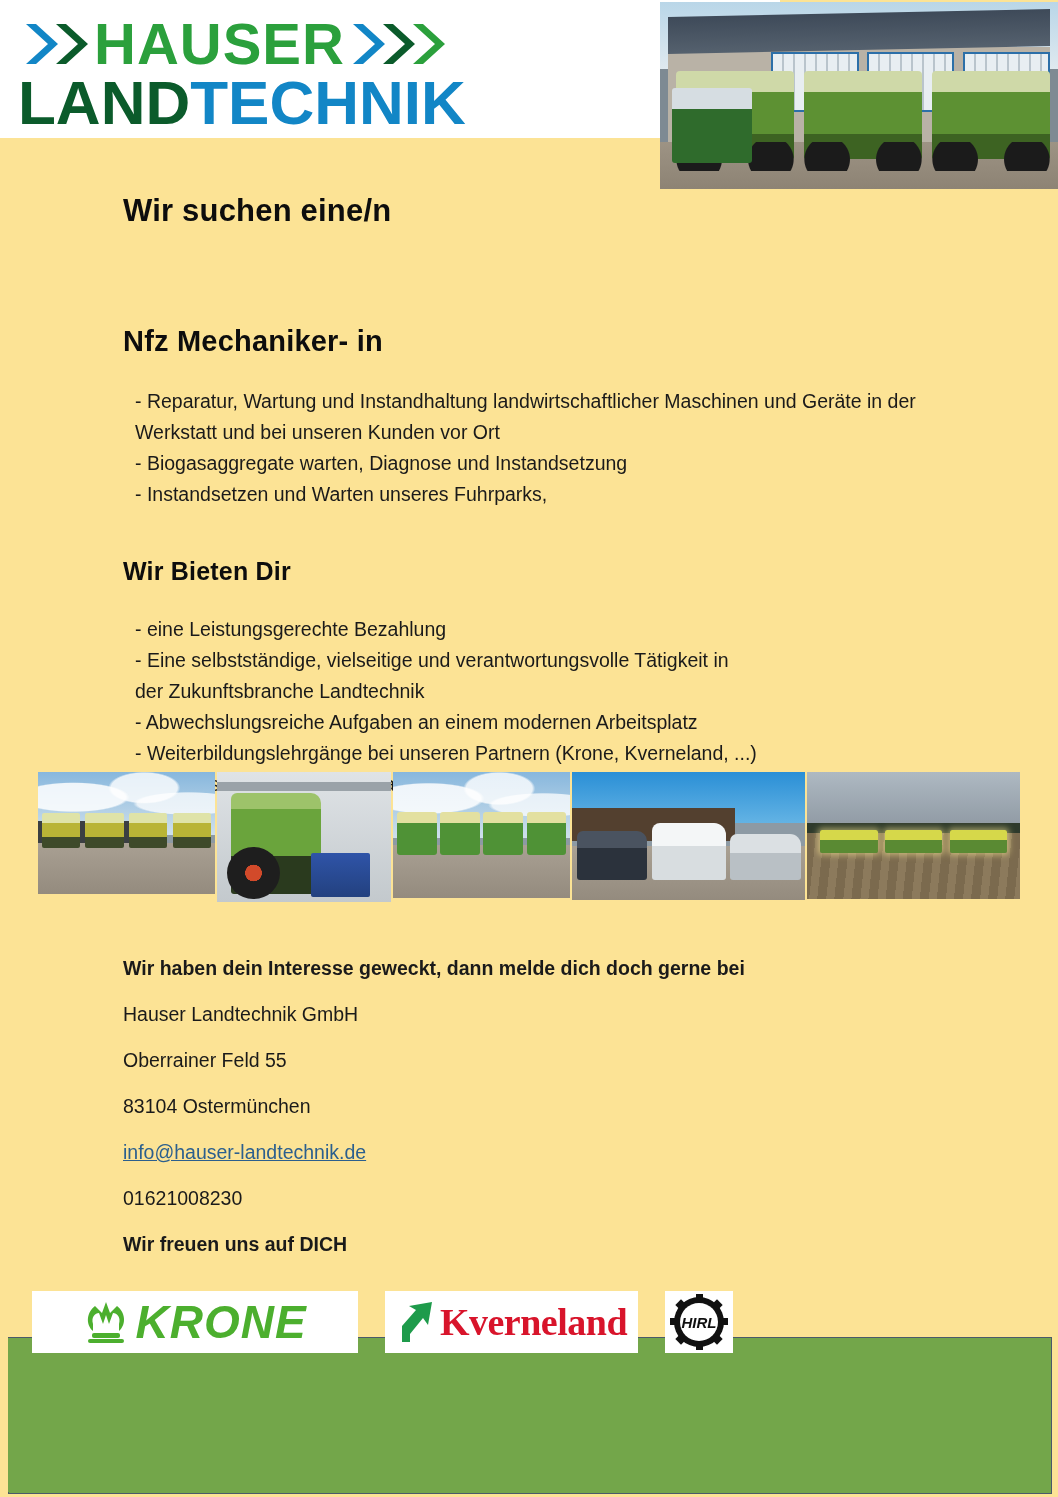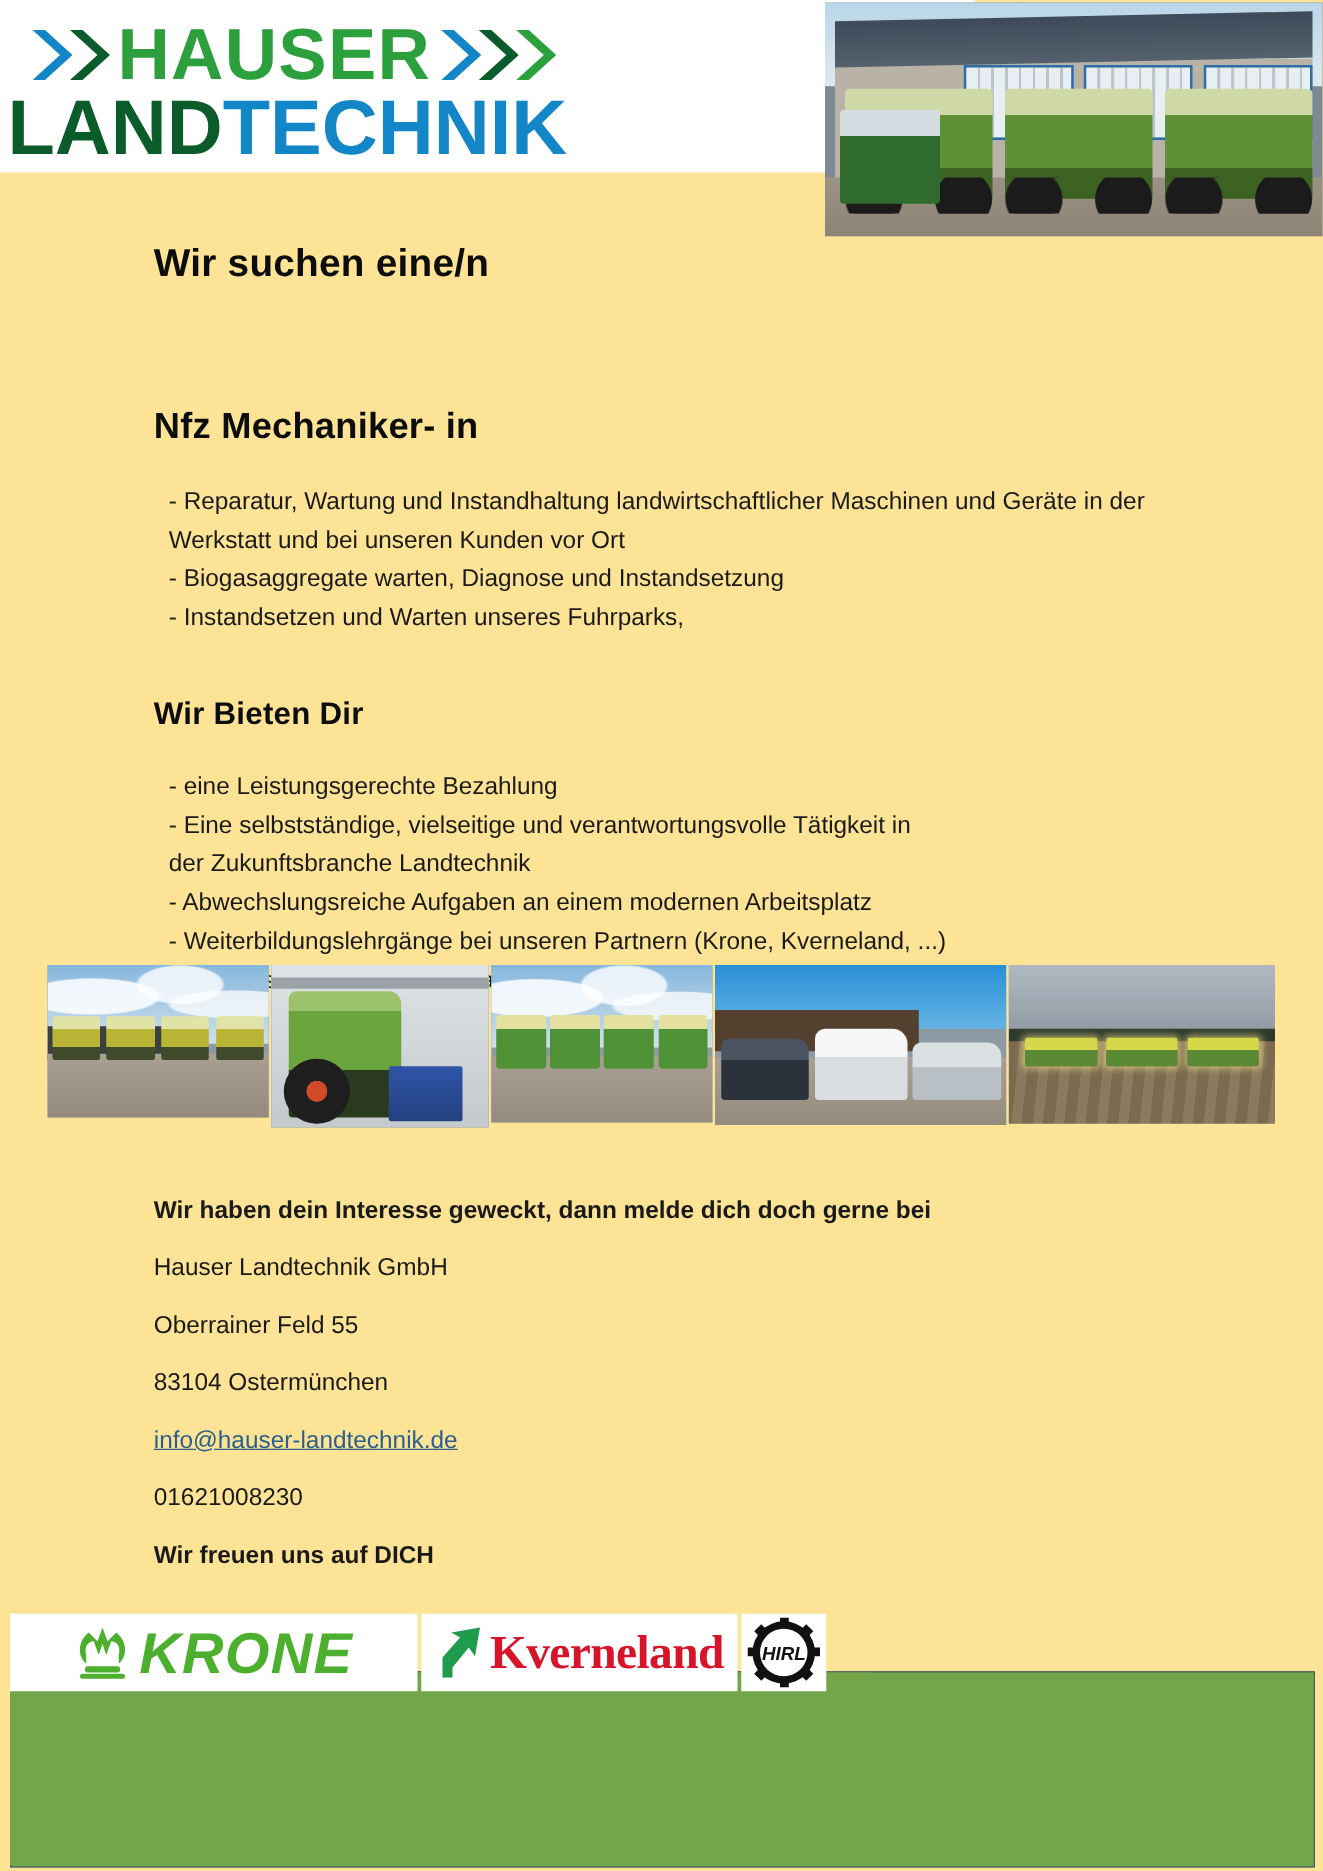--- a/index.html
+++ b/index.html
@@ -34,21 +34,21 @@
   .logo-line1 {
     position: absolute;
     left: 24px; top: 14px;
     height: 60px;
     display: flex;
     align-items: center;
     gap: 0px;
   }
   .logo-line2 {
     position: absolute;
-    left: 6px; top: 72px;
+    left: 18px; top: 72px;
     height: 62px;
     display: flex;
     align-items: center;
   }
   .chev {
     display: inline-block;
     width: 34px;
     height: 46px;
     position: relative;
     margin-right: -4px;
@@ -312,20 +312,21 @@
     align-items: stretch;
     gap: 3px;
     z-index: 4;
   }
   .plogo {
     background: #ffffff;
     display: flex;
     align-items: center;
     justify-content: center;
     position: relative;
+    margin-left: 24px;
   }
   .plogo-krone { width: 326px; }
   .plogo-kvern { width: 253px; }
   .plogo-hirl  { width: 68px; }
 
   .krone-mark { width: 46px; height: 44px; margin-right: 6px; flex: none; }
   .krone-text {
     font-family: "Liberation Sans", sans-serif;
     font-weight: bold;
     font-style: italic;

